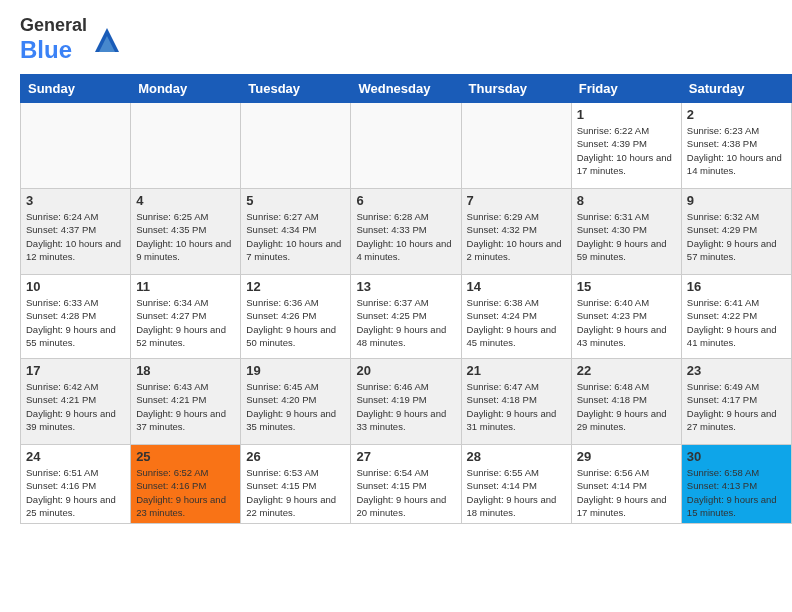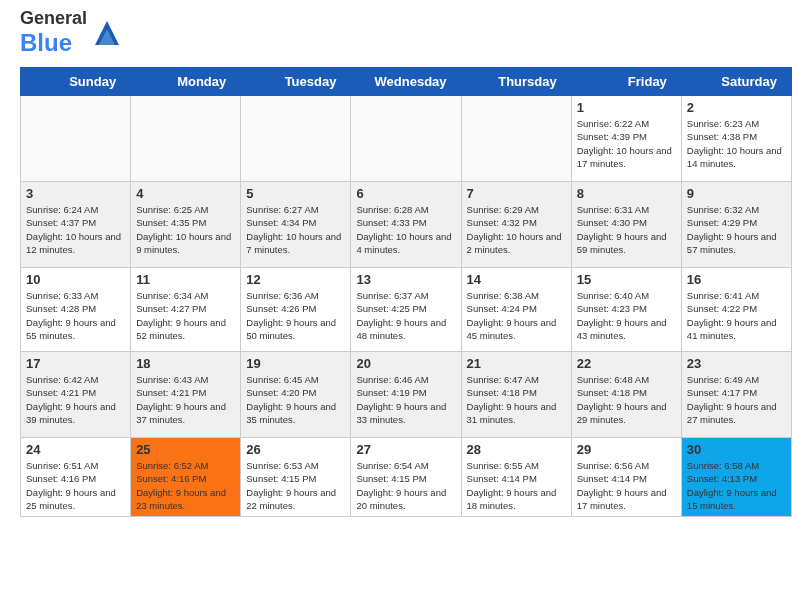--- a/index.html
+++ b/index.html
@@ -1,29 +1,29 @@
 <!DOCTYPE html>
 <html><head>
   <meta charset="utf-8">
   <style>
     * { margin: 0; padding: 0; box-sizing: border-box; }
     body { font-family: Arial, sans-serif; background: #fff; width: 792px; height: 612px; overflow: hidden; }
     
-    .header { display: flex; justify-content: space-between; align-items: flex-start; padding: 8px 20px 10px 20px; }
+    .header { display: flex; justify-content: space-between; align-items: flex-start; padding: 15px 20px 10px 20px; }
     
     .logo { display: flex; align-items: center; }
     
     .title-section { text-align: right; }
     .month-title { font-size: 36px; font-weight: bold; color: #333; }
     .location { font-size: 16px; color: #555; margin-top: 2px; }
     
     .calendar { width: 100%; border-collapse: collapse; margin: 0 10px; }
     .calendar-wrapper { padding: 0 10px 10px 10px; }
     
-    .day-header { background: #1a5cb8; color: white; text-align: right; padding: 6px 14px; font-size: 13px; font-weight: bold; border: 1px solid #1a5cb8; }
+    .day-header { background: #1a5cb8; color: white; text-align: left; padding: 6px 7px; font-size: 13px; font-weight: bold; border: 1px solid #1a5cb8; }
     
     .calendar td { border: 1px solid #ccc; vertical-align: top; padding: 4px 5px; width: calc(100%/7); }
     
     .day-num { font-size: 13px; font-weight: bold; color: #333; display: block; margin-bottom: 2px; }
     
     .day-info { font-size: 9.5px; color: #333; line-height: 1.4; }
   </style>
 </head>
 <body>
 

